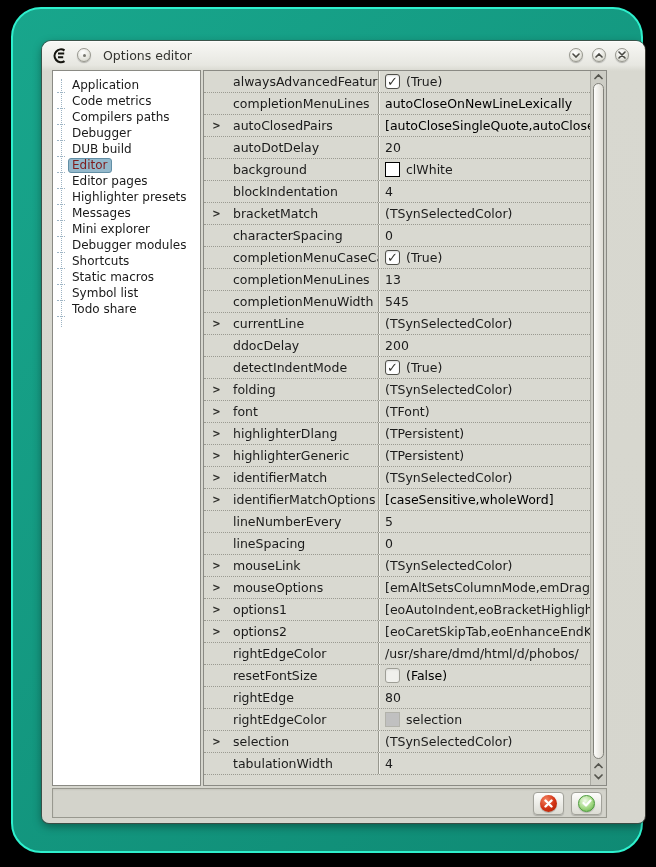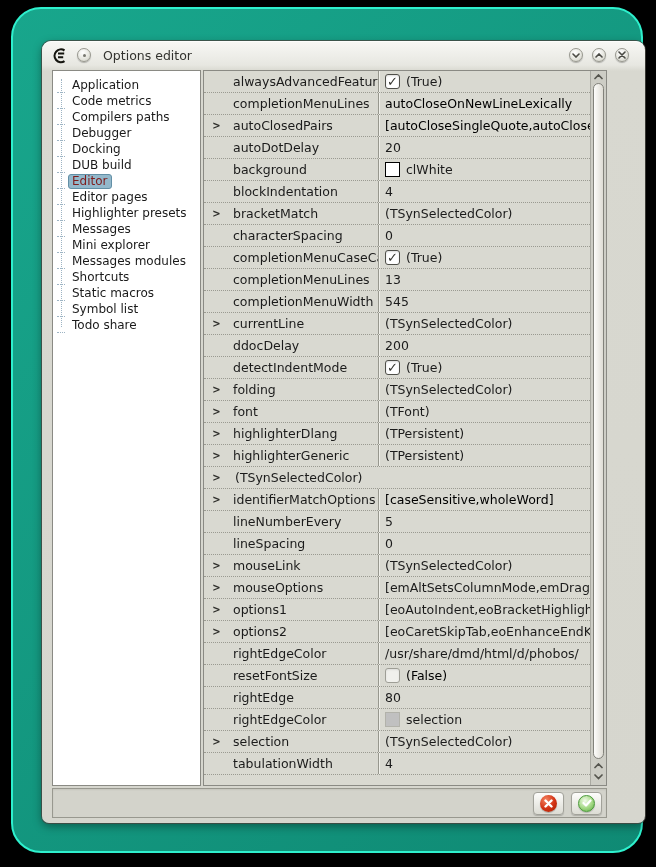--- a/index.html
+++ b/index.html
@@ -134,24 +134,20 @@
         <div class="tree-item">
           <span class="stub"></span>
           <span class="lbl">Compilers paths</span>
         </div>
         <div class="tree-item">
           <span class="stub"></span>
           <span class="lbl">Debugger</span>
         </div>
         <div class="tree-item">
           <span class="stub"></span>
-          <span class="lbl">Docking</span>
-        </div>
-        <div class="tree-item">
-          <span class="stub"></span>
           <span class="lbl">DUB build</span>
         </div>
         <div class="tree-item selected">
           <span class="stub"></span>
           <span class="lbl">Editor</span>
         </div>
         <div class="tree-item">
           <span class="stub"></span>
           <span class="lbl">Editor pages</span>
         </div>
@@ -162,21 +158,21 @@
         <div class="tree-item">
           <span class="stub"></span>
           <span class="lbl">Messages</span>
         </div>
         <div class="tree-item">
           <span class="stub"></span>
           <span class="lbl">Mini explorer</span>
         </div>
         <div class="tree-item">
           <span class="stub"></span>
-          <span class="lbl">Messages modules</span>
+          <span class="lbl">Debugger modules</span>
         </div>
         <div class="tree-item">
           <span class="stub"></span>
           <span class="lbl">Shortcuts</span>
         </div>
         <div class="tree-item">
           <span class="stub"></span>
           <span class="lbl">Static macros</span>
         </div>
         <div class="tree-item">
@@ -374,20 +370,23 @@
           <div class="cell-name">
             <span>highlighterGeneric</span>
           </div>
           <div class="cell-value">
             <span>(TPersistent)</span>
           </div>
         </div>
         <div class="prop-row">
           <div class="cell-gutter">
             <span class="expander">&gt;</span>
+          </div>
+          <div class="cell-name">
+            <span>identifierMatch</span>
           </div>
           <div class="cell-value">
             <span>(TSynSelectedColor)</span>
           </div>
         </div>
         <div class="prop-row">
           <div class="cell-gutter">
             <span class="expander">&gt;</span>
           </div>
           <div class="cell-name">

